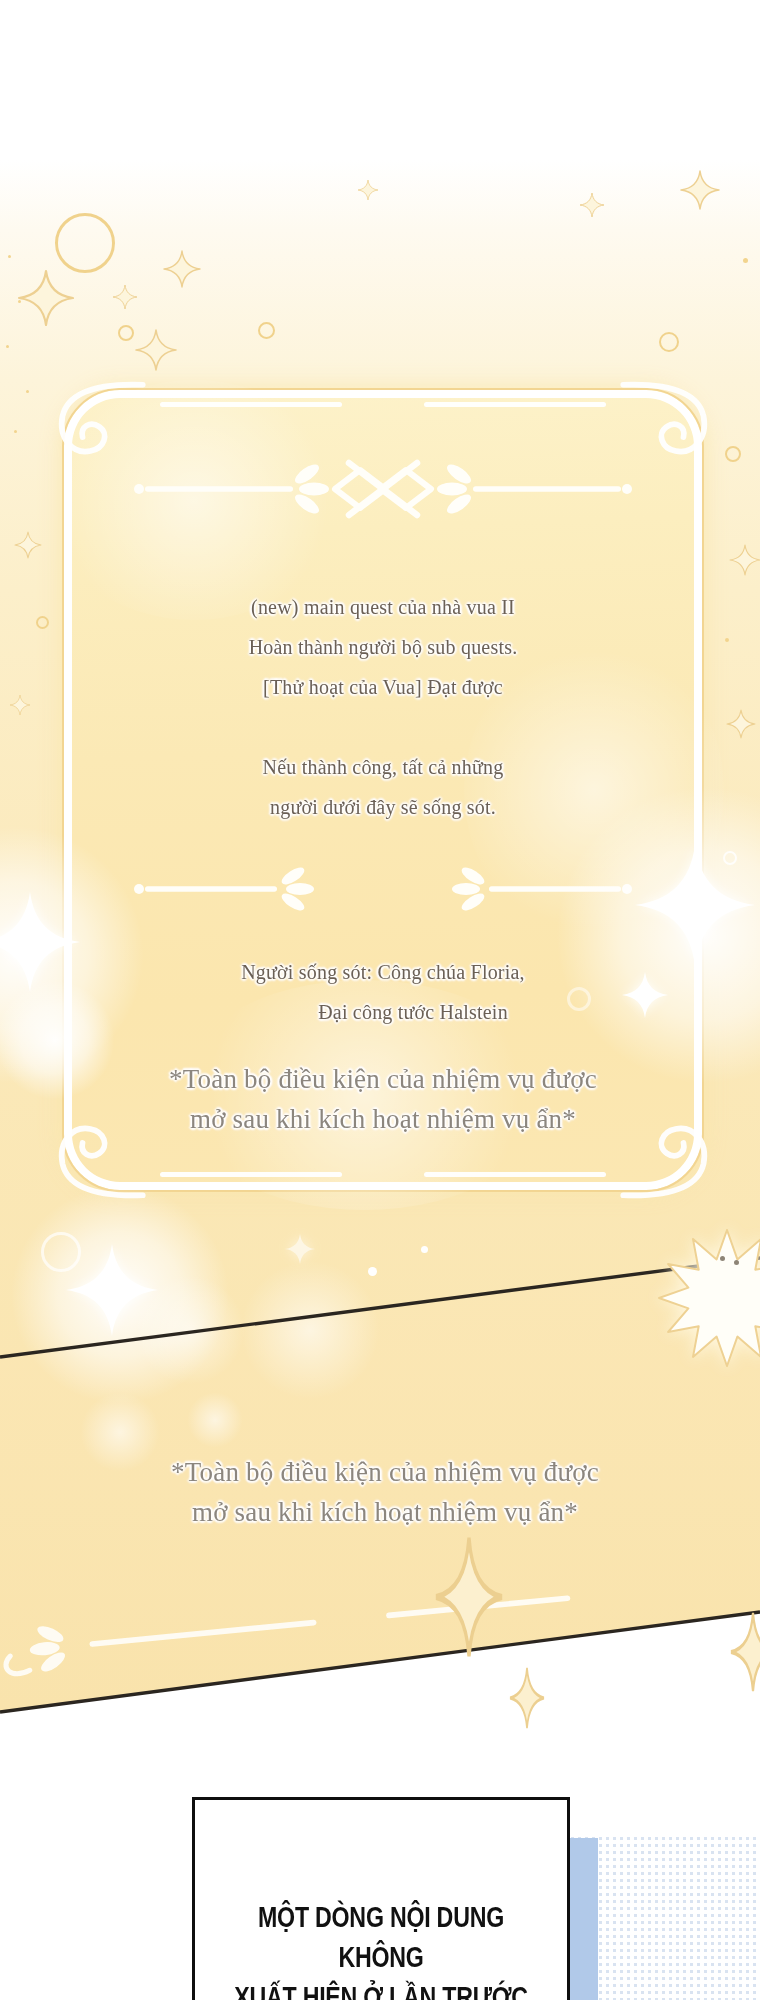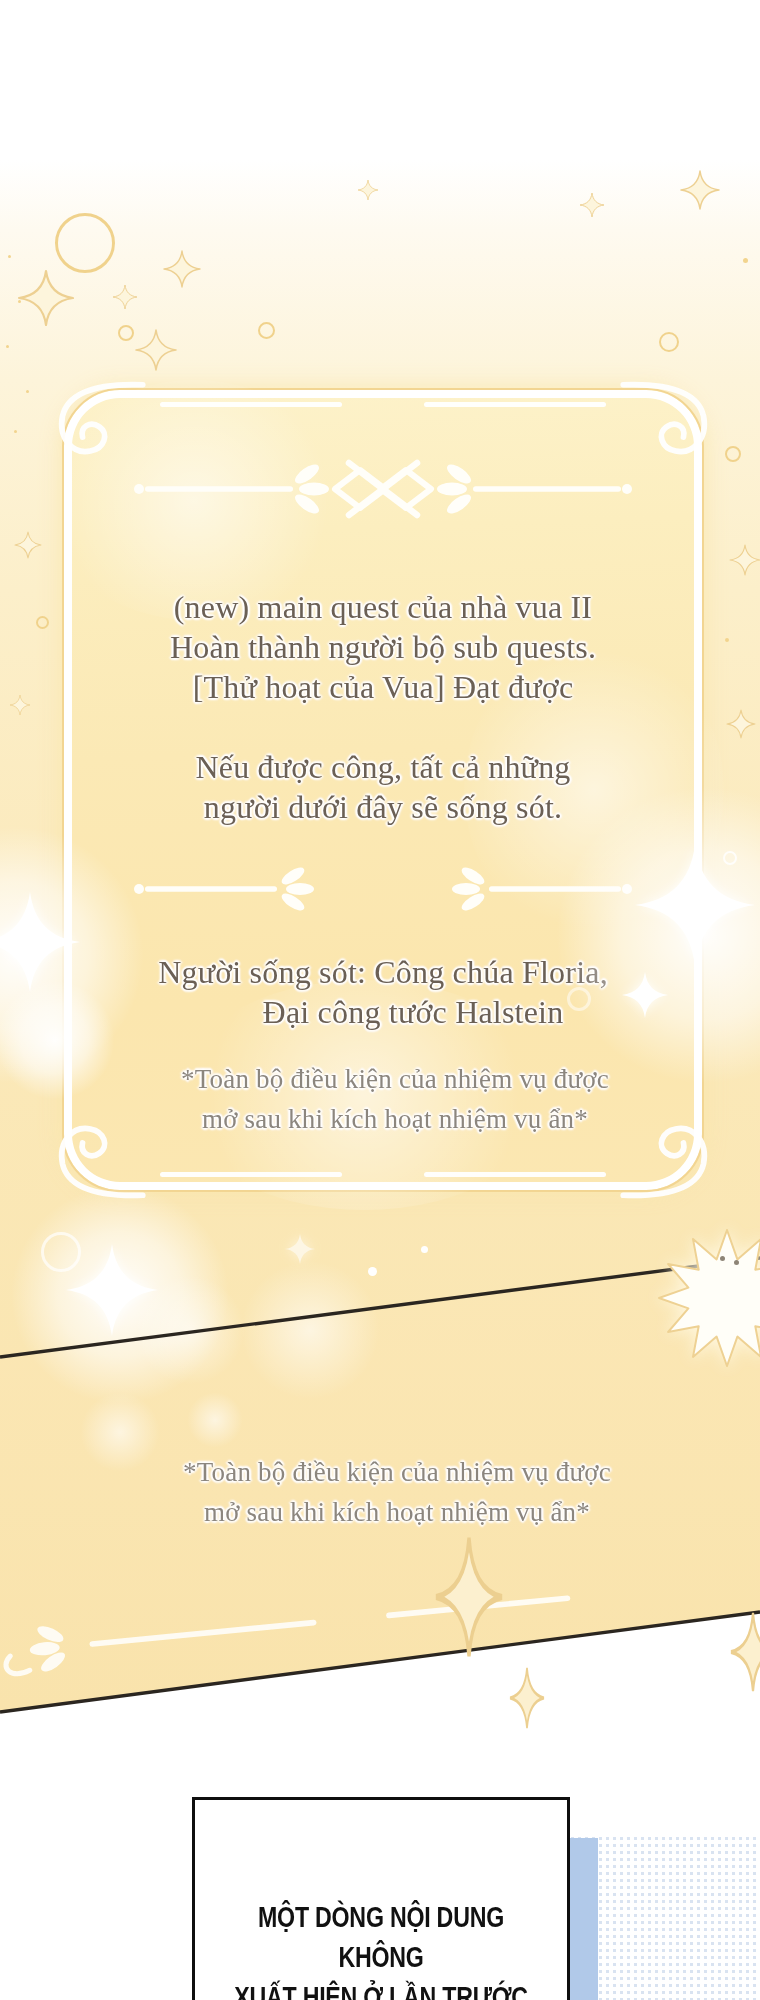--- a/index.html
+++ b/index.html
@@ -41,23 +41,23 @@
     background:radial-gradient(circle,rgba(255,255,255,.55) 0%,rgba(255,255,255,0) 70%);}
   .swirl{position:absolute;width:96px;height:96px;opacity:.95;}
   .swirl svg{display:block;width:100%;height:100%;overflow:visible;}
   .swirl path{fill:none;stroke:#ffffff;stroke-width:6.5;stroke-linecap:round;}
   .ornament{position:absolute;left:65px;width:508px;}
   .ornament svg{display:block;width:100%;height:100%;overflow:visible;}
   .orn-white{fill:#fffef9;}
   .orn-stroke{fill:none;stroke:#fffef9;stroke-linecap:round;stroke-linejoin:round;}
 
   .quest-text{position:absolute;left:0;width:100%;text-align:center;color:#6b6055;
-    font-size:32px;line-height:40px;letter-spacing:.2px;
+    font-size:20px;line-height:40px;letter-spacing:.2px;
     text-shadow:0 0 3px #fff,0 0 3px #fff,-2px 0 2px #fff,2px 0 2px #fff,0 -2px 2px #fff,0 2px 2px #fff,-1px 1px 2px #fff,1px -1px 2px #fff;}
-  .quest-text.muted{color:#8c867e;font-size:27px;padding-left:12px;}
+  .quest-text.muted{color:#8c867e;font-size:27px;}
 
   
   .diag{left:0;top:0;width:760px;height:2000px;z-index:5;pointer-events:none;}
 
   
   .sun{left:652px;top:1223px;width:150px;height:150px;z-index:6;filter:drop-shadow(0 0 8px rgba(255,250,230,.9));}
   .sun svg{display:block;width:100%;height:100%;overflow:visible;}
   .sun polygon{fill:#fffef8;stroke:#eed193;stroke-width:2;stroke-linejoin:round;}
 
   
@@ -201,21 +201,21 @@
         <ellipse class="orn-white" cx="319" cy="32" rx="15" ry="6.5"></ellipse>
         <ellipse class="orn-white" cx="326" cy="47" rx="14" ry="6" transform="rotate(-35 326 47)"></ellipse>
         <rect class="orn-white" x="340" y="29.2" width="148" height="5.6" rx="2.8"></rect>
         <circle class="orn-white" cx="494" cy="32" r="5"></circle>
       </svg>
     </div>
 
     <div class="quest-text" style="top:197px;">(new) main quest của nhà vua II</div>
     <div class="quest-text" style="top:237px;">Hoàn thành người bộ sub quests.</div>
     <div class="quest-text" style="top:277px;">[Thử hoạt của Vua] Đạt được</div>
-    <div class="quest-text" style="top:357px;">Nếu được công, tất cả những</div>
+    <div class="quest-text" style="top:357px;">Nếu thành công, tất cả những</div>
     <div class="quest-text" style="top:397px;text-align:center;">người dưới đây sẽ sống sót.</div>
 
     <div class="ornament" style="top:479px;height:40px;">
       <svg viewBox="0 0 500 40">
         <circle class="orn-white" cx="6" cy="20" r="5"></circle>
         <rect class="orn-white" x="12" y="17.3" width="132" height="5.4" rx="2.7"></rect>
         <ellipse class="orn-white" cx="160" cy="7" rx="13" ry="5.5" transform="rotate(-33 160 7)"></ellipse>
         <ellipse class="orn-white" cx="167" cy="20" rx="14" ry="6"></ellipse>
         <ellipse class="orn-white" cx="160" cy="33" rx="13" ry="5.5" transform="rotate(33 160 33)"></ellipse>
         <ellipse class="orn-white" cx="340" cy="7" rx="13" ry="5.5" transform="rotate(33 340 7)"></ellipse>

